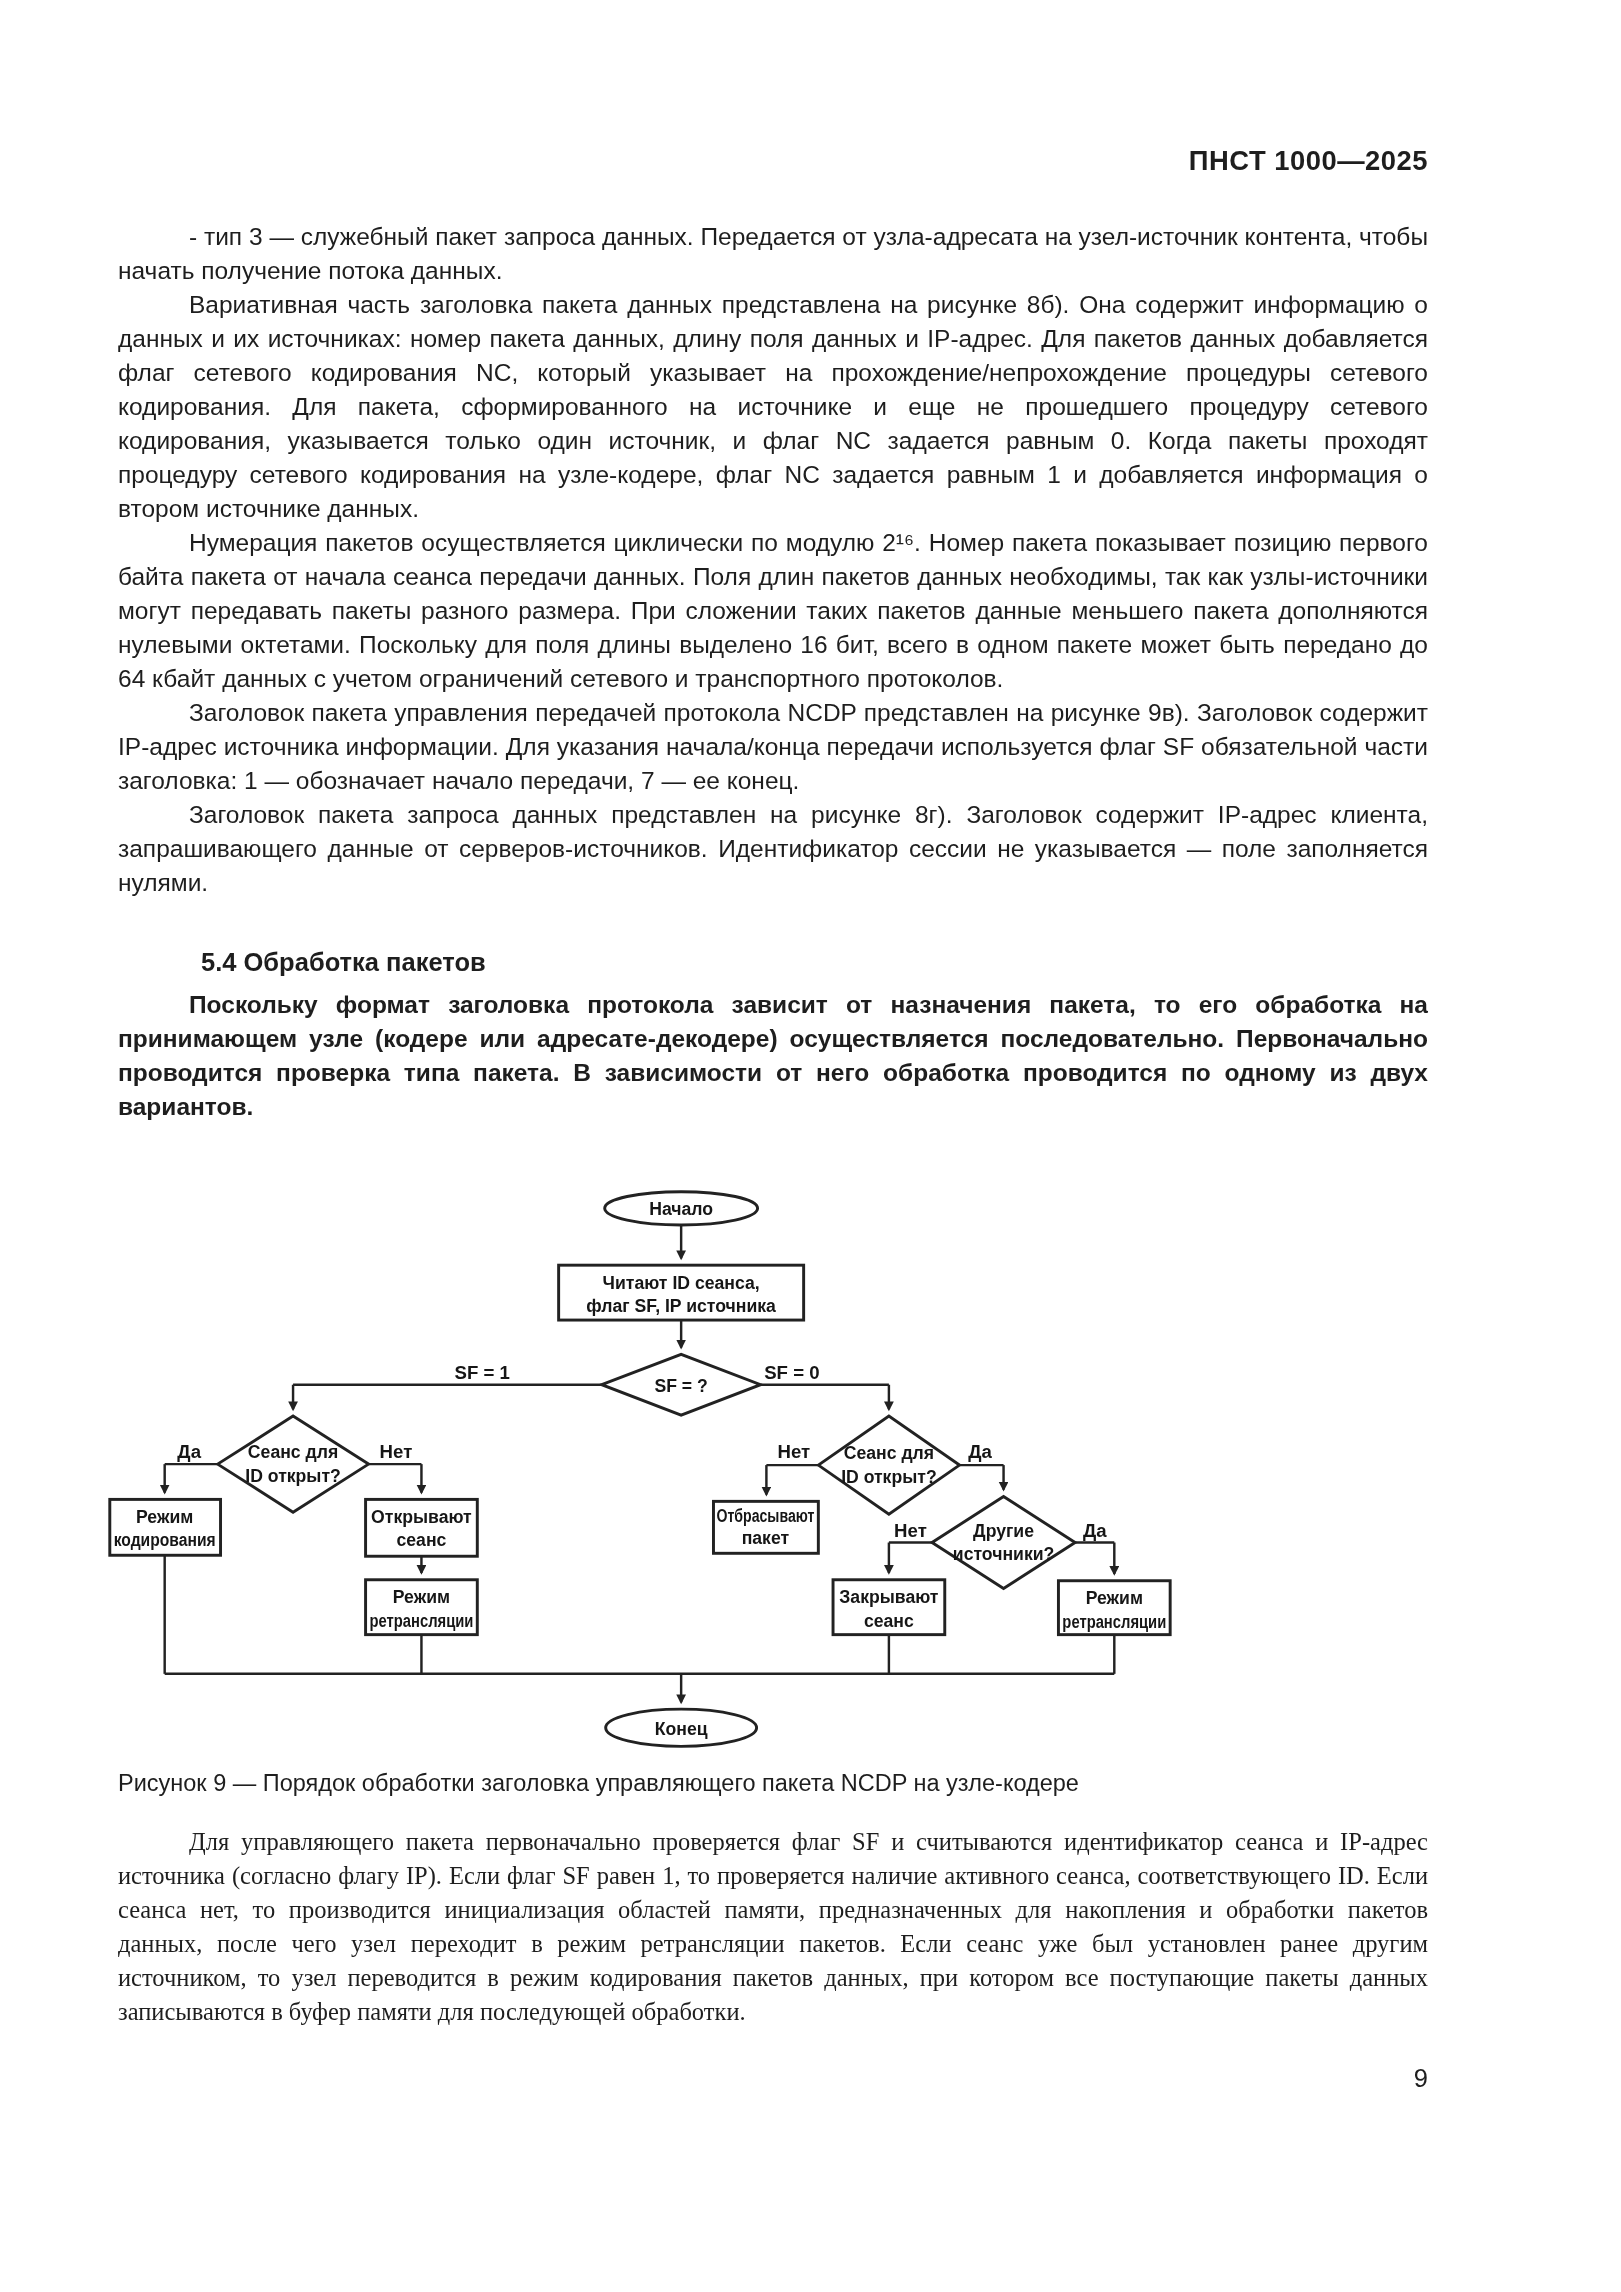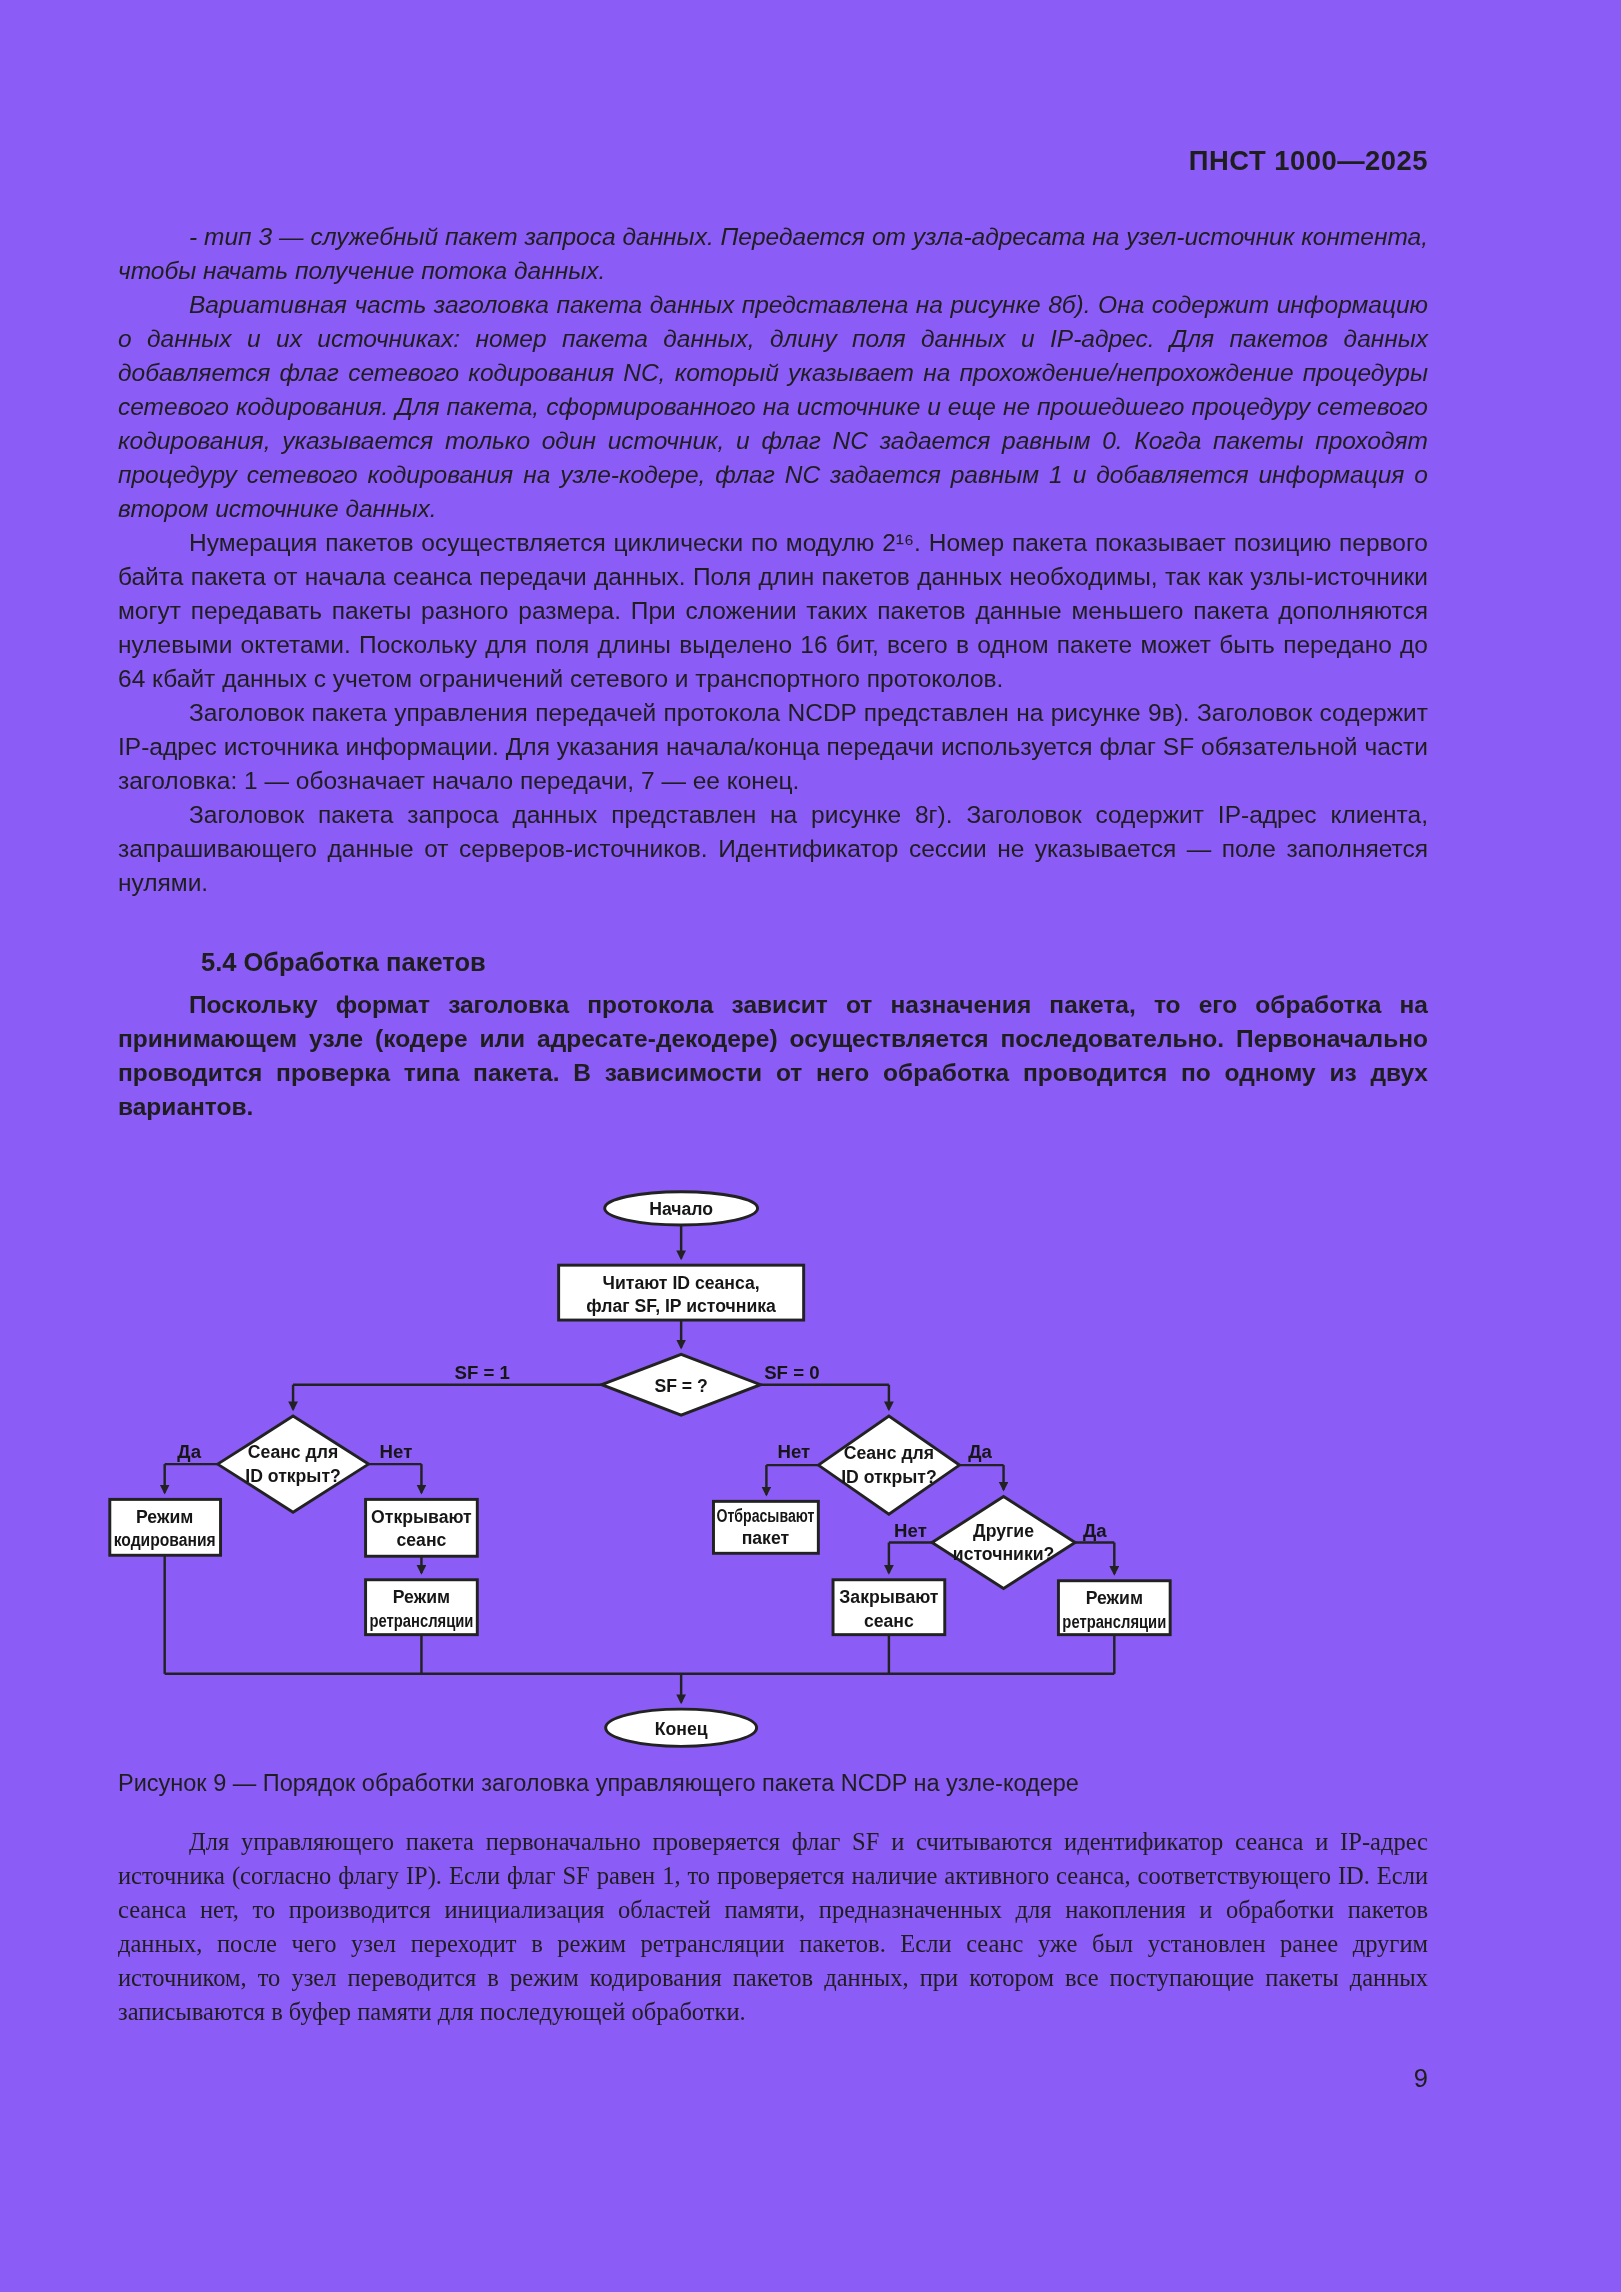--- a/index.html
+++ b/index.html
@@ -1,37 +1,37 @@
 <!DOCTYPE html>
 <html lang="ru"><head>
 <meta charset="utf-8">
 <style>
   html,body { margin:0; padding:0; background:#e8e8e8; }
   .page {
     position:relative;
     width:1621px; height:2293px;
-    background:#8b5cf6;
+    background:#ffffff;
     color:#1e1e1e;
     font-family:"Liberation Sans","DejaVu Sans",sans-serif;
     overflow:hidden;
   }
   .doc-header {
     position:absolute; top:145px; right:193px;
     font-size:27.4px; font-weight:bold; letter-spacing:0.5px;
   }
   .textblock {
     position:absolute; left:118px; width:1310px;
     font-size:24.5px; line-height:34px;
     text-align:justify;
   }
   .textblock p { margin:0; text-indent:71px; }
   .tb1 { top:220px; }
   .tb2 { top:988px;font-weight:bold; }
   .tb3 { top:1825px;font-family:Liberation Serif, serif; }
-  p.italic { font-style:italic; }
+  p.italic { }
   .section-heading {
     position:absolute; top:936px; left:118px; width:1310px;
     font-size:25.5px; font-weight:bold; margin:12px; text-indent:71px;
   }
   .figure-caption {
     position:absolute; top:1770px; left:118px; width:1310px;
     font-size:23.5px; text-align:left;
   }
   .page-number {
     position:absolute; top:2064px; right:193px;

